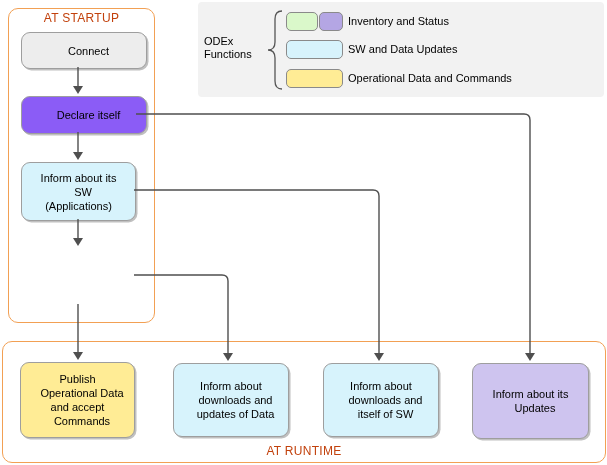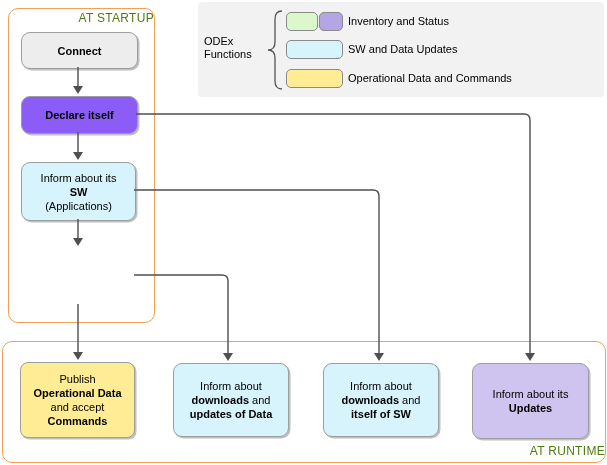--- a/index.html
+++ b/index.html
@@ -6,37 +6,37 @@
   #canvas{
     position:relative;width:607px;height:465px;background:#ffffff;
     font-family:"Liberation Sans", sans-serif;color:#000;overflow:hidden;
   }
   .container{
     position:absolute;border:1.5px solid #F2A054;border-radius:10px;background:transparent;
   }
   .startup{left:8px;top:8px;width:145px;height:313px;}
   .runtime{left:2px;top:341px;width:602px;height:120px;}
   .section-label{
-    position:absolute;left:0;width:100%;text-align:right;
-    font-size:12px;letter-spacing:.3px;color:#4d7c0f;
+    position:absolute;left:0;width:100%;text-align:center;
+    font-size:12px;letter-spacing:.3px;color:#c2410c;
   }
   .startup .section-label{top:2px;}
   .runtime .section-label{bottom:4px;}
   .node{
     position:absolute;border:1.3px solid #9e9e9e;border-radius:9px;
     display:flex;flex-direction:column;align-items:center;justify-content:center;
     font-size:11px;line-height:14px;text-align:center;
     box-shadow:1.5px 1.5px 0 rgba(140,140,140,.55);
   }
-  .b{font-weight:bold;}
+  .b{font-weight:normal;padding-left:9px;}
   .node-connect{left:21px;top:32px;width:115px;height:35px;}
   .node-declare{left:21px;top:96px;width:115px;height:36px;}
   .node-sw{left:21px;top:162px;width:113px;height:57px;}
   .node-data{left:21px;top:248px;width:113px;height:56px;}
-  .node-publish{left:20px;top:362px;width:113px;height:74px;border-radius:8px;}
+  .node-publish{left:20px;top:362px;width:113px;height:74px;}
   .node-dataupd{left:173px;top:363px;width:114px;height:72px;}
   .node-swupd{left:323px;top:363px;width:114px;height:72px;}
   .node-status{left:472px;top:363px;width:115px;height:74px;}
 
   .legend{
     position:absolute;left:198px;top:2px;width:406px;height:95px;
     background:#F2F2F2;border-radius:4px;
   }
   .legend-title{
     position:absolute;left:6px;top:33px;width:62px;text-align:left;

